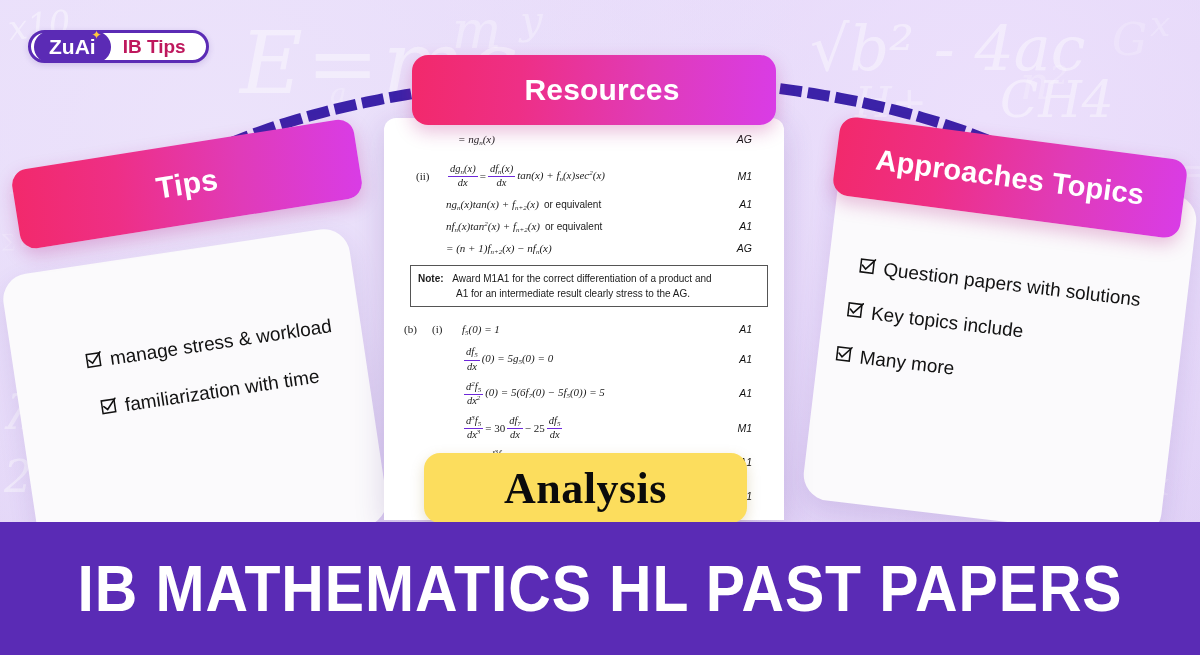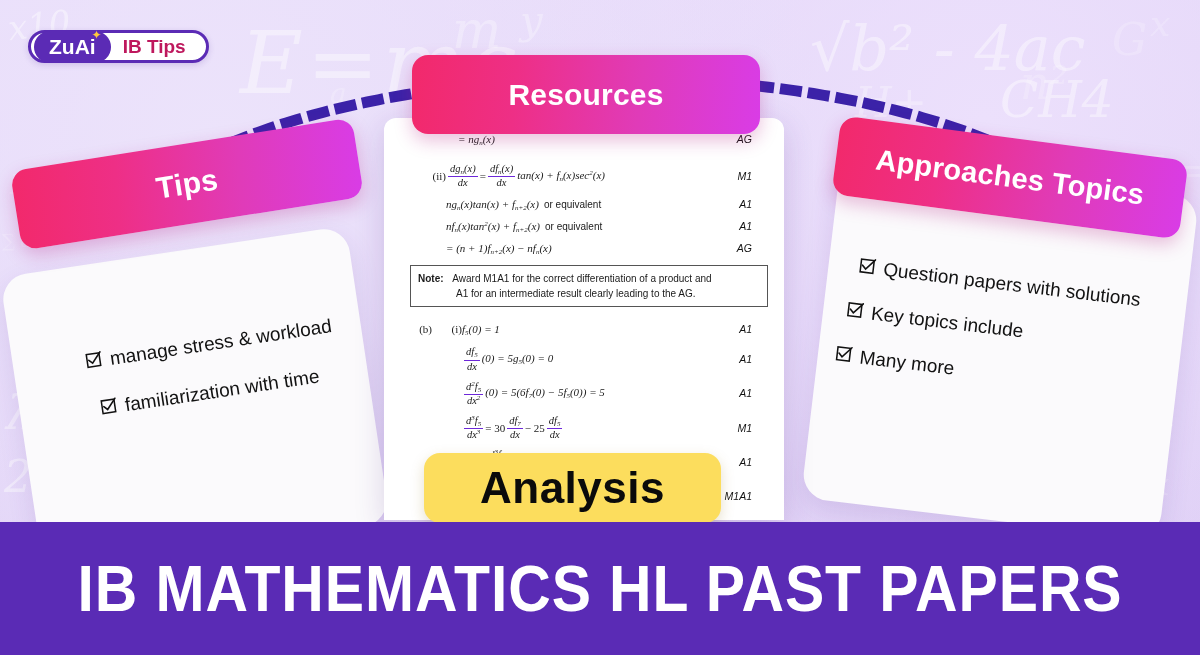--- a/index.html
+++ b/index.html
@@ -36,21 +36,21 @@
   .chk-row{position:absolute;display:flex;align-items:flex-start;gap:8px;
     font-size:19px;color:#121212;font-weight:500;white-space:nowrap;}
   .chk{flex:0 0 auto;display:inline-block;width:17px;height:17px;margin-top:1px;}
 
   
   .paper{position:absolute;left:384px;top:118px;width:400px;height:402px;
     background:#ffffff;border-radius:12px 12px 0 0;
     box-shadow:0 8px 30px rgba(70,35,130,.18);overflow:hidden;}
   .paper-inner{position:absolute;inset:0;padding:8px 14px 0 14px;box-sizing:border-box;
     font-family:"Liberation Serif","DejaVu Serif",serif;color:#1a1a1a;}
-  .mline{position:relative;display:flex;align-items:baseline;text-align:right;}
+  .mline{position:relative;display:flex;align-items:baseline;}
   .mark{position:absolute;right:18px;font-family:"Liberation Sans",sans-serif;
     font-weight:normal;font-style:italic;font-size:10.5px;color:#111;}
   .lbl{display:inline-block;font-size:11px;}
   .frac{display:inline-flex;flex-direction:column;align-items:center;
     vertical-align:middle;line-height:1.05;margin:0 2px;}
   .frac .num{font-size:10.5px;border-bottom:1px solid #6d28d9;padding:0 2px;}
   .frac .den{font-size:10.5px;padding:0 2px;}
   .it{font-style:italic;}
   .sub{font-size:7px;vertical-align:-2px;font-style:italic;}
   .sup{font-size:7px;vertical-align:4px;}
@@ -58,29 +58,29 @@
     font-family:"Liberation Sans",sans-serif;font-size:10px;line-height:1.5;}
   .notebox b{font-weight:bold;}
 
   
   .banner{position:absolute;border-radius:16px;display:flex;align-items:center;
     justify-content:center;color:#fff;font-weight:bold;letter-spacing:.2px;
     background:linear-gradient(95deg,#f2296b 0%,#ee2f86 30%,#e03bb8 65%,#d93ce6 100%);
     box-shadow:0 7px 18px rgba(180,30,130,.28);}
   .banner-tips{left:14px;top:144px;width:346px;height:80px;
     transform:rotate(-9deg);font-size:30px;}
-  .banner-resources{left:412px;top:55px;width:348px;height:79px;font-size:30px;}
+  .banner-resources{left:412px;top:55px;width:348px;height:70px;font-size:30px;padding-left:16px;}
   .banner-approaches{left:835px;top:138px;width:350px;height:79px;
     transform:rotate(7.5deg);font-size:29px;}
 
   
-  .badge-analysis{position:absolute;left:424px;top:453px;width:297px;height:70px;
+  .badge-analysis{position:absolute;left:424px;top:453px;width:323px;height:70px;
     background:#fcdd5d;border-radius:16px;display:flex;align-items:center;
     justify-content:center;color:#0b0b0b;font-weight:bold;font-size:44px;
-    letter-spacing:.5px;box-shadow:0 5px 14px rgba(140,110,20,.22);}
+    letter-spacing:.5px;box-shadow:0 5px 14px rgba(140,110,20,.22);font-family:Liberation Serif, serif;}
 
   
   .bottombar{position:absolute;left:0;bottom:0;width:1200px;height:133px;
     background:#5a2bb5;display:flex;align-items:center;justify-content:center;}
   .bottombar-title{color:#ffffff;font-weight:bold;font-size:64px;
     font-family:"Liberation Sans Narrow","Liberation Sans",sans-serif;
     letter-spacing:1px;transform:scaleX(.92);transform-origin:center;
     white-space:nowrap;}
 
   
@@ -217,21 +217,21 @@
       </div>
 
       <div class="mline" style="margin:8px 0 0 48px;">
         <span class="lbl it">= (n + 1)f<span class="sub">n+2</span>(x) − nf<span class="sub">n</span>(x)</span>
         <span class="mark">AG</span>
       </div>
 
       <div class="notebox">
         <b>Note:</b>
         <span style="margin-left:6px;">Award M1A1 for the correct differentiation of a product and</span><br>
-        <span style="margin-left:38px;">A1 for an intermediate result clearly leading to the AG.</span>
+        <span style="margin-left:38px;">A1 for an intermediate result clearly stress to the AG.</span>
       </div>
 
       <div class="mline" style="margin:16px 0 0 6px;">
         <span class="lbl" style="width:28px;">(b)</span>
         <span class="lbl" style="width:30px;">(i)</span>
         <span class="lbl it">f<span class="sub">5</span>(0) = 1</span>
         <span class="mark">A1</span>
       </div>
 
       <div class="mline" style="margin:9px 0 0 64px;align-items:center;">

